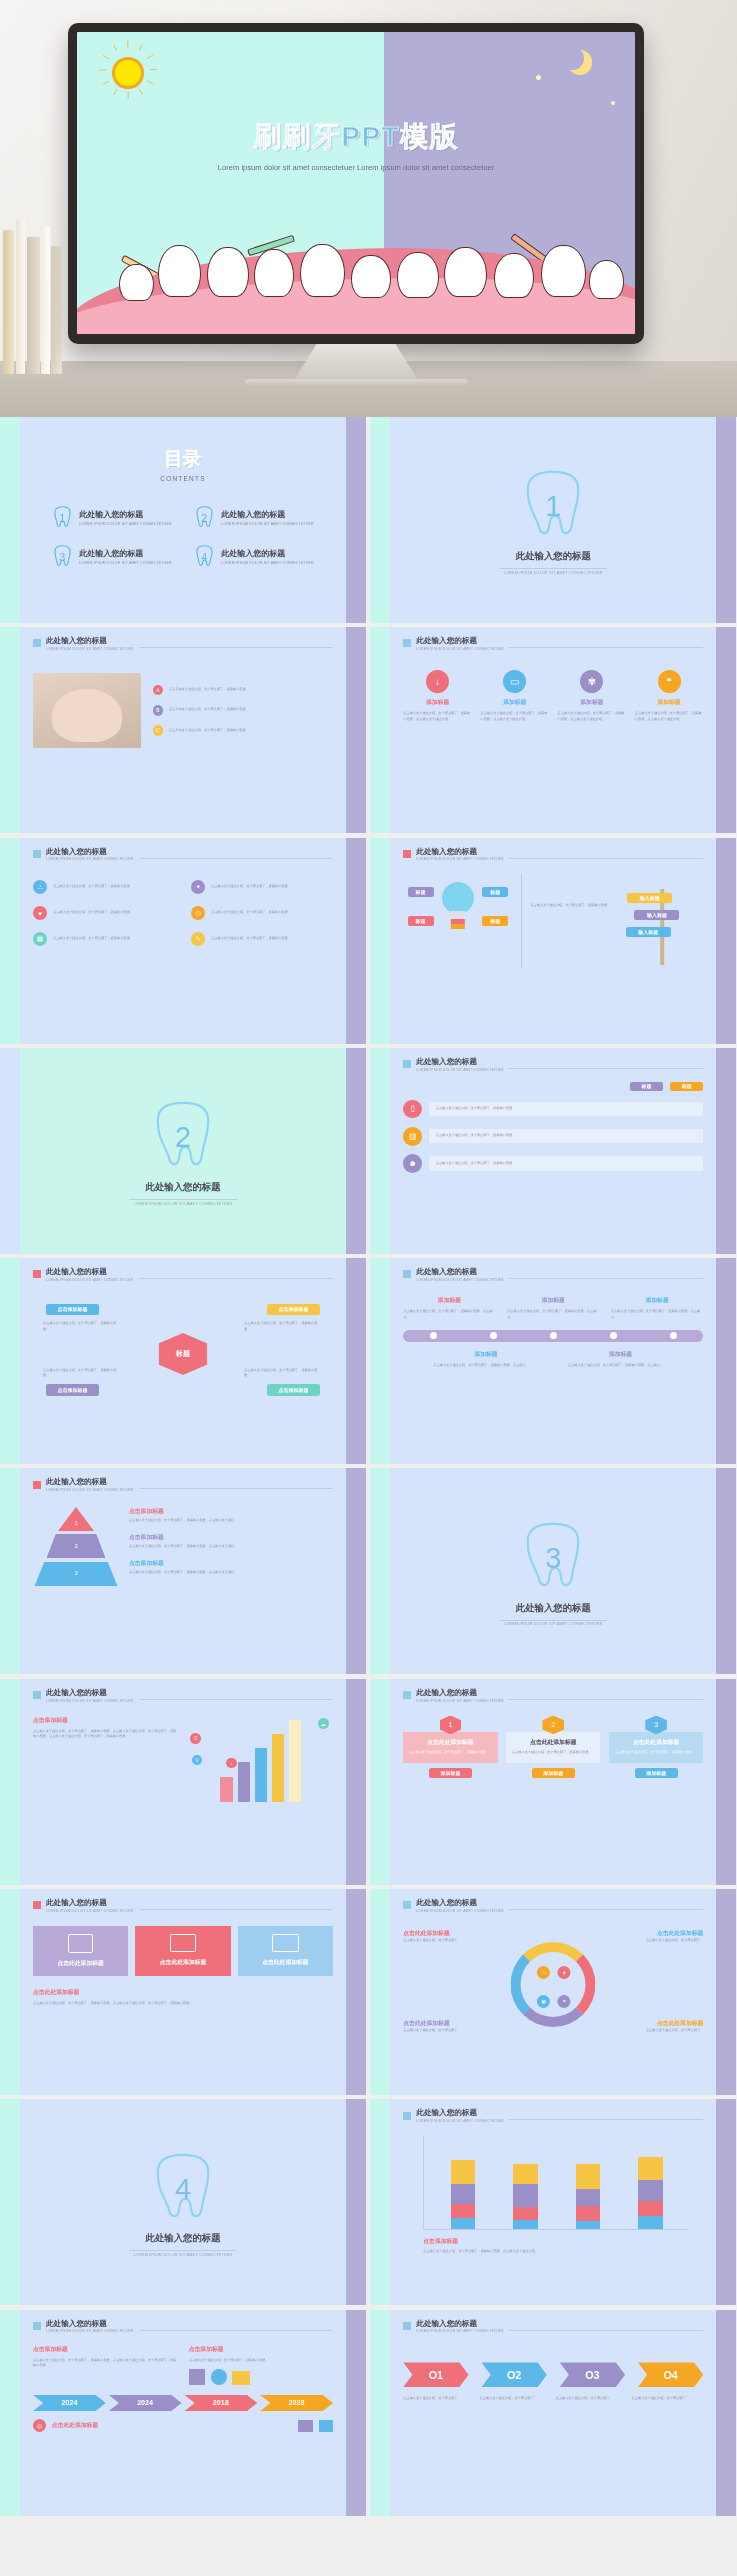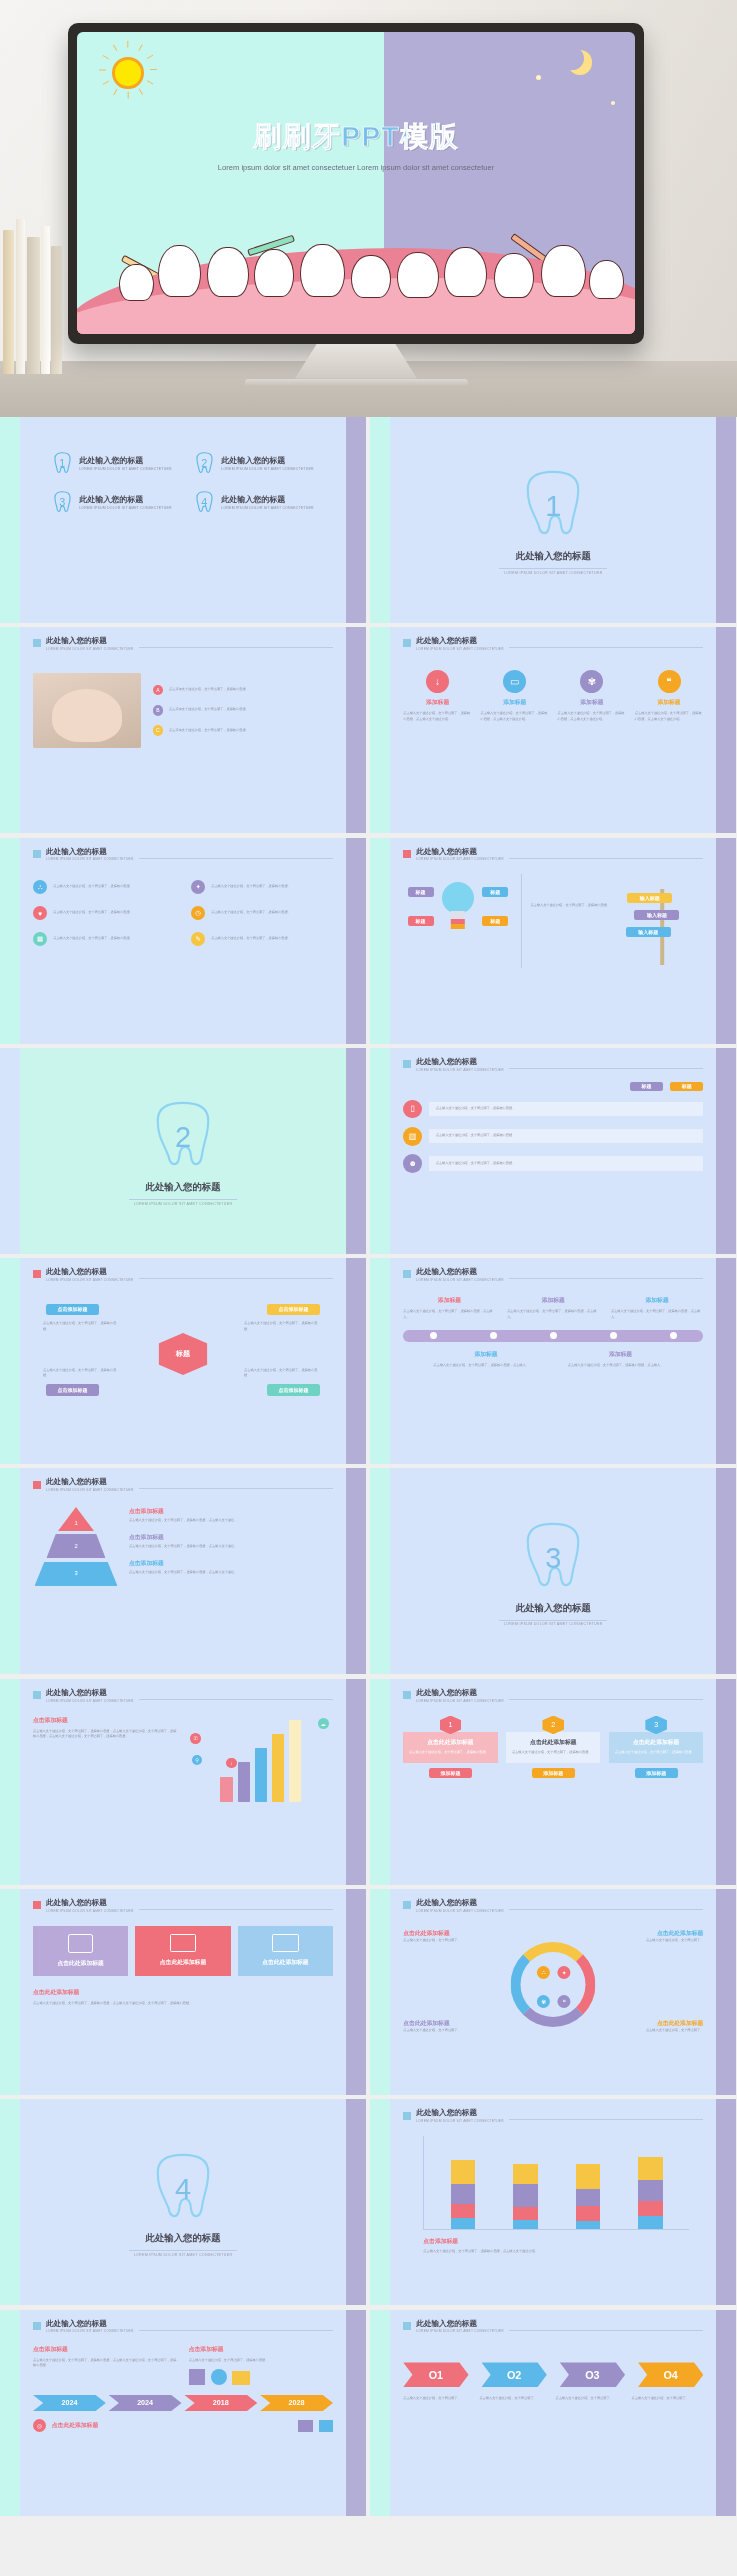--- a/index.html
+++ b/index.html
@@ -14,21 +14,21 @@
     background:
       linear-gradient(125deg, rgba(255,255,255,.55) 0%, rgba(232,228,222,.2) 45%, rgba(205,200,193,.35) 100%);
   }
   .hero .desk { position:absolute; left:0; bottom:0; width:100%; height:56px;
     background:linear-gradient(180deg,#cdc7bf,#bdb7ae); }
   .books { position:absolute; left:0; bottom:43px; width:94px; height:158px; }
   .book { position:absolute; bottom:0; border-radius:1.4px 1.4px 0 0; }
   .monitor { position:absolute; left:68px; top:23px; width:576px; }
   .bezel { background:#2e2b29; border-radius:10px; padding:8.6px 8.6px 10px 8.6px;
     box-shadow:0 13px 24.5px rgba(0,0,0,.28); }
-  .screen { position:relative; width:100%; height:302px; overflow:hidden; border-radius:6px;
+  .screen { position:relative; width:100%; height:302px; overflow:hidden; border-radius:1px;
     background:linear-gradient(90deg,#c6f7ef 0%,#c6f7ef 55%,#b3aed6 55%,#b3aed6 100%); }
   .stand { width:122px; height:35px; margin:0 auto;
     background:linear-gradient(180deg,#e7e3de,#cfcac3); clip-path:polygon(18% 0,82% 0,100% 100%,0 100%); }
   .base { width:223px; height:8.6px; margin:0 auto; border-radius:3.6px;
     background:linear-gradient(180deg,#ddd8d2,#c3bdb5); }
   .sun { position:absolute; left:30px; top:20px; width:43px; height:43px; }
   .sun .core { position:absolute; inset:5.8px; border-radius:50%; background:#ffe800; border:3.6px solid #f5a623; }
   .sun .ray { position:absolute; left:50%; top:50%; width:1.4px; height:6.5px; background:#f7b955;
     border-radius:1.4px; transform-origin:50% 0; }
   .moon { position:absolute; right:43px; top:18.7px; width:24.5px; height:24.5px; }
@@ -163,20 +163,24 @@
   </div>
 </div>
 
 <div class="grid">
 
   <div class="row">
     <div class="slide">
       <div class="bandL"></div>
         <div class="bandR"></div>
       <div class="slide-inner">
+        <div class="toc-title">
+          <div class="cn">目录</div>
+          <div class="en">CONTENTS</div>
+        </div>
         <div class="toc-grid">
           <div class="toc-item">
             <div class="tt">
               <svg viewBox="0 0 29 32">
                   <path d="M4 9C4 3 9 1 14.5 1S25 3 25 9c0 7-2 9-3 16-.6 4-4 5-4.6 0-.4-3.4-1.4-4-2.9-4s-2.5.6-2.9 4c-.6 5-4 4-4.6 0C6 18 4 16 4 9z" fill="none" stroke="#5bb8e8" stroke-width="1.6"></path>
                 </svg>
               <span>1</span>
             </div>
             <div>
               <div class="cn">此处输入您的标题</div>

